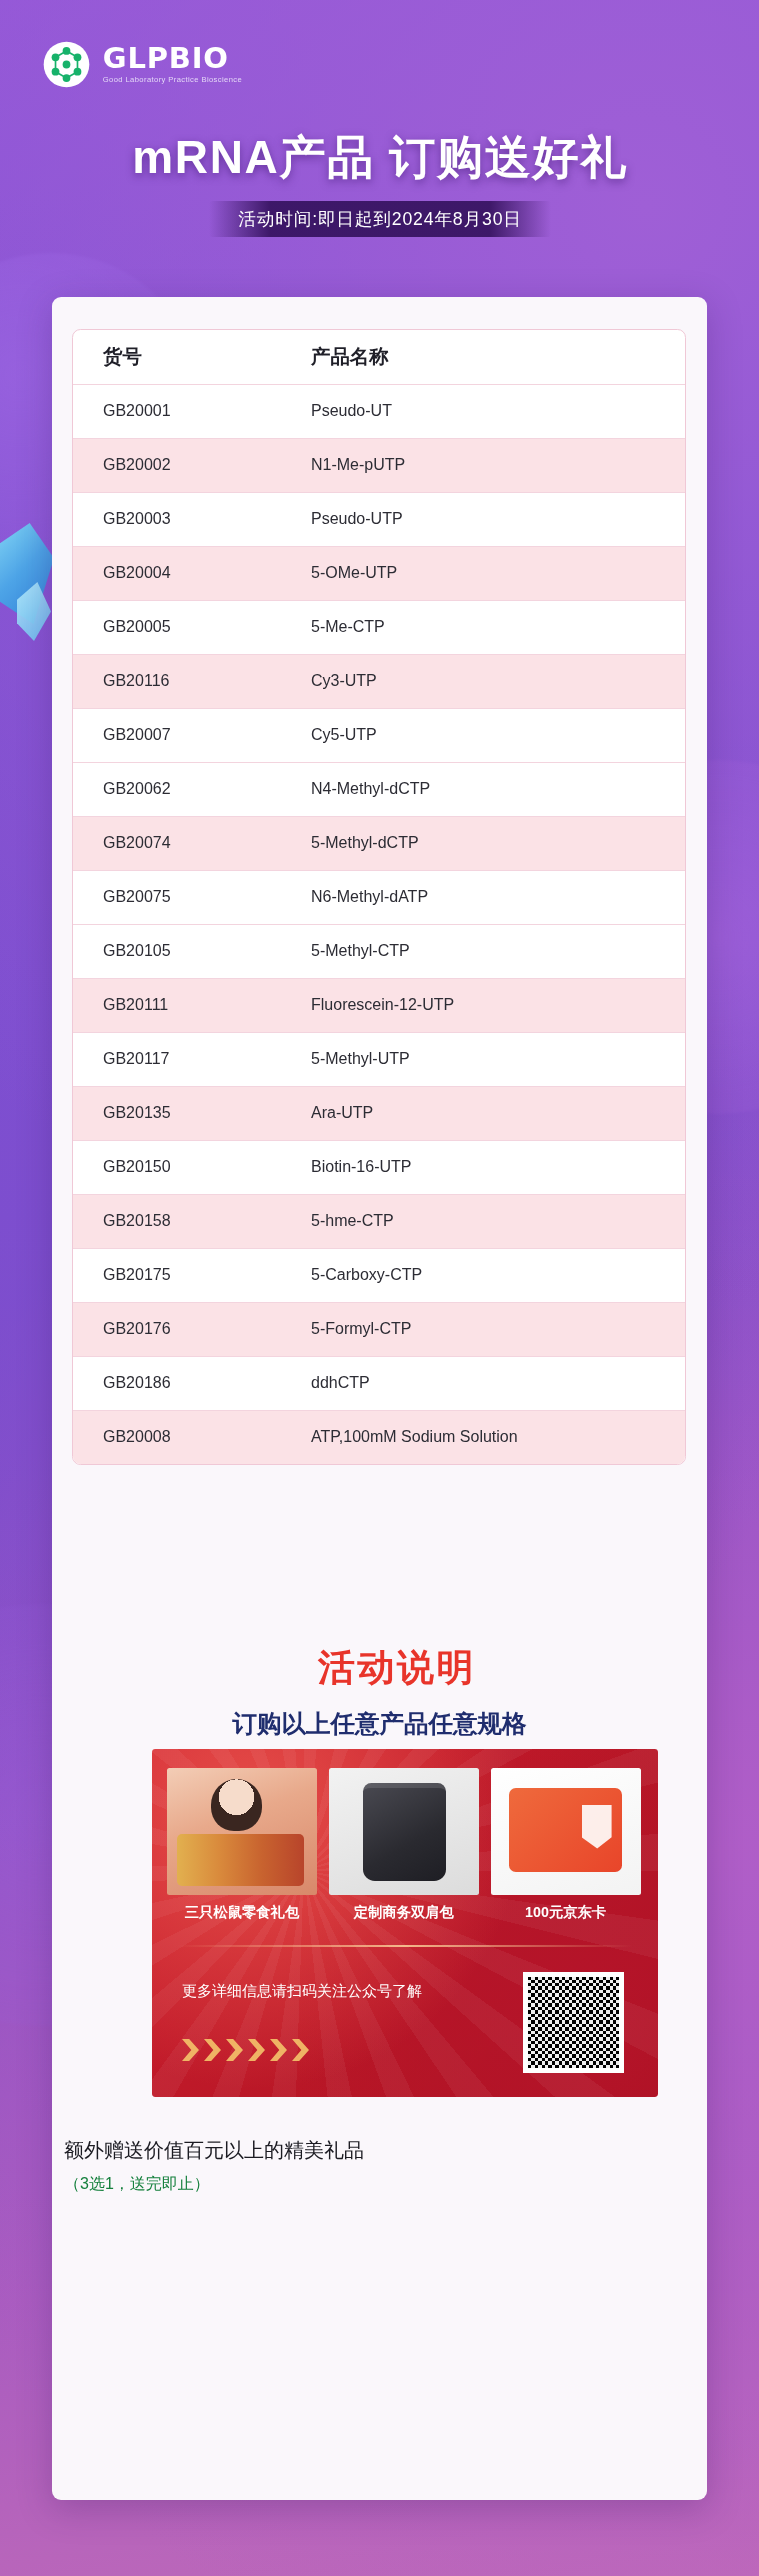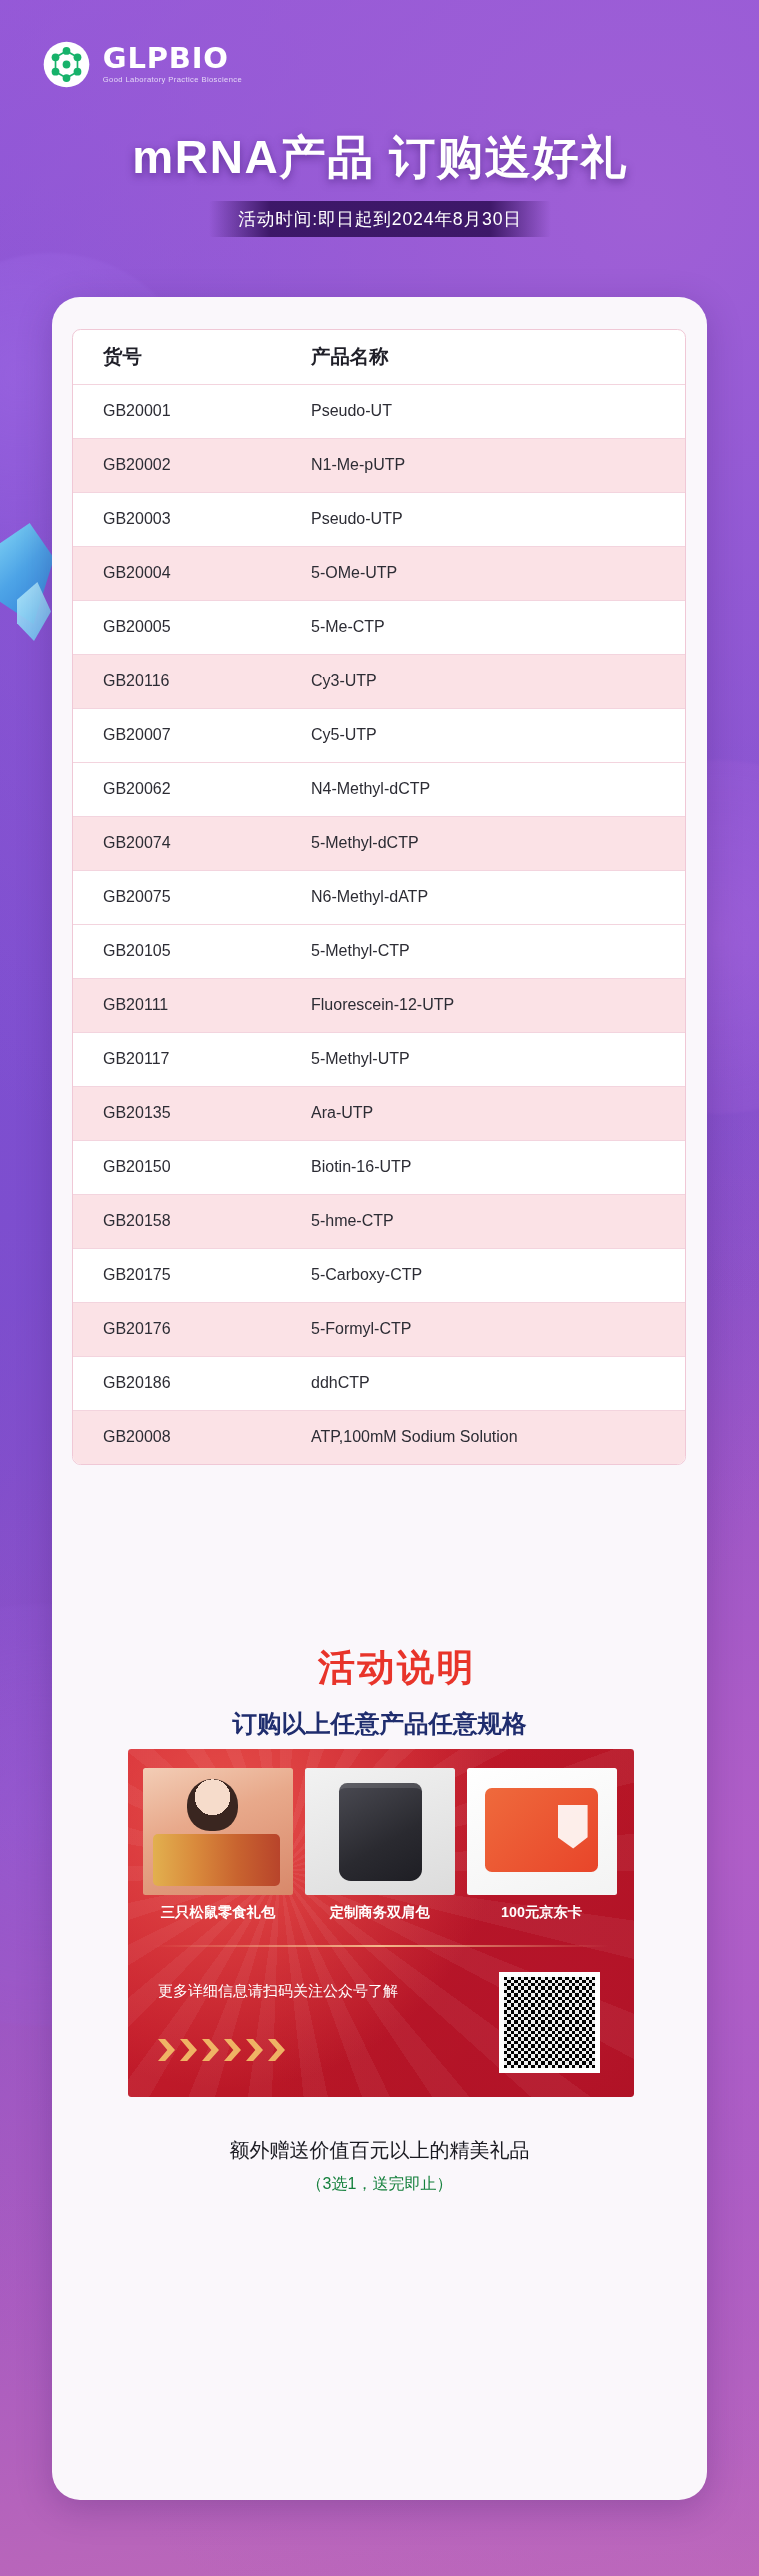--- a/index.html
+++ b/index.html
@@ -83,21 +83,21 @@
     font-size: 17.7px; color: #ffffff; letter-spacing: 0.8px;
   }
 
   
   .card {
     position: absolute;
     left: 52px; top: 297px;
     width: 655px;
     height: 2203px;
     background: #faf7fb;
-    border-radius: 28px;
+    border-radius: 9px;
     box-shadow: 0 8.4px 34px rgba(50,18,90,.25);
   }
 
   
   .table-wrap {
     position: absolute; left: 20px; top: 32px;
     width: 614px;
     border: 1.7px solid #f0c8d6;
     border-radius: 8.4px;
     overflow: hidden;
@@ -132,21 +132,21 @@
     letter-spacing: 2.5px;
     padding-left: 35px;
   }
   .act-sub {
     margin-top: 13.5px;
     font-size: 24.5px; color: #1f2d6e; font-weight: bold;
   }
 
   
   .gift-banner {
-    position: absolute; left: 76px; top: 1452px;
+    position: absolute; left: 100px; top: 1452px;
     width: 506px; height: 348px;
     background:
       radial-gradient(circle at 20% 20%, #e7504a 0%, rgba(231,80,74,0) 55%),
       radial-gradient(circle at 85% 75%, #b5142a 0%, rgba(181,20,42,0) 60%),
       linear-gradient(135deg, #cf2030 0%, #a8101f 100%);
     border-radius: 3.4px;
     overflow: hidden;
   }
   .gift-banner .rays {
     position: absolute; inset: 0;
@@ -229,22 +229,22 @@
   .qr-inner {
     width: 100%; height: 100%;
     background-image:
       repeating-linear-gradient(0deg, #111 0 3.4px, #fff 3.4px 6.8px),
       repeating-linear-gradient(90deg, #111 0 3.4px, #fff 3.4px 6.8px);
     background-blend-mode: difference;
   }
 
   
   .foot {
-    position: absolute; left: 0; top: 1840px; width: 100%;
-    text-align: center;
+    position: absolute; left: 12px; top: 1840px; width: 100%;
+    text-align: left;
   }
   .foot-line1 { font-size: 20px; color: #1b1b22; }
   .foot-line2 { font-size: 16px; color: #15803d; margin-top: 10px; }
 </style>
 </head>
 <body>
 
 <div id="page">
 
   <div class="blob b1"></div>

